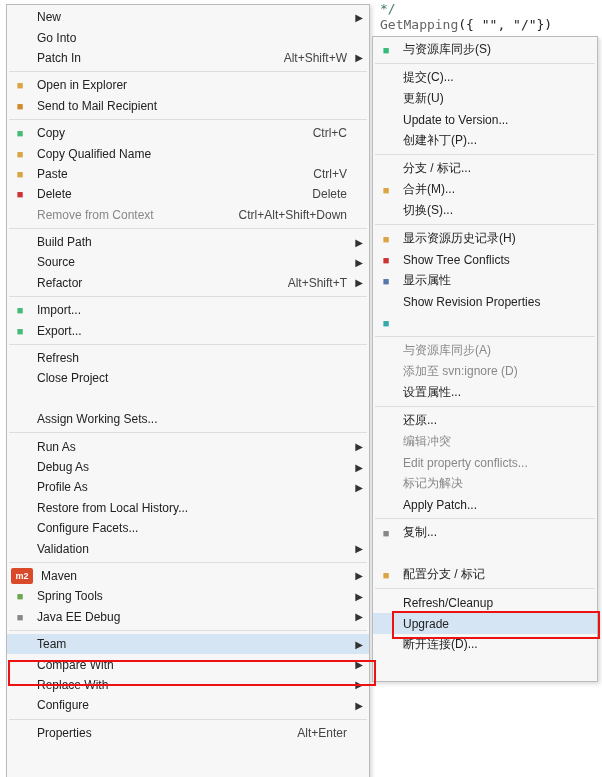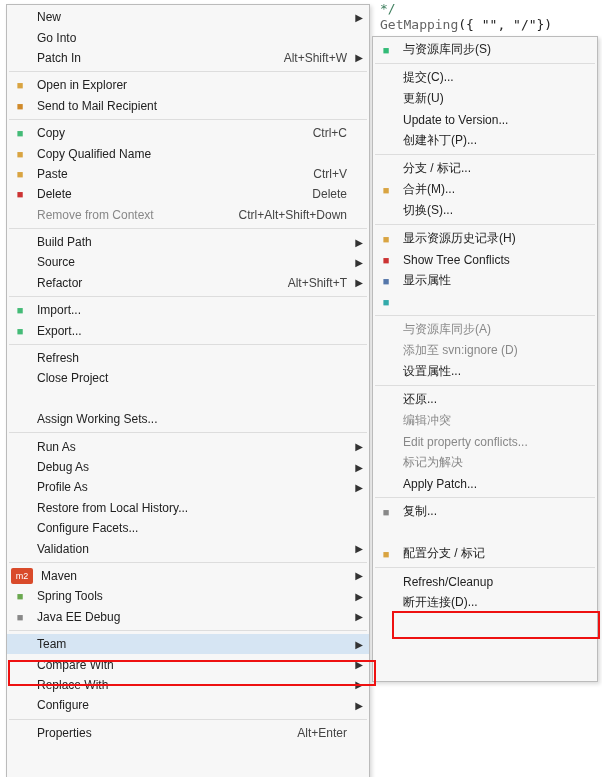--- a/index.html
+++ b/index.html
@@ -103,21 +103,21 @@
   .hl2 { top: 611px; left: 392px; width: 204px; height: 24px; }
   
   .ico-folder   { color:#d9a441; }
   .ico-mail     { color:#d08a2a; }
   .ico-copy     { color:#4b7; }
   .ico-copy2    { color:#d9a441; }
   .ico-paste    { color:#d9a441; }
   .ico-del      { color:#c33; }
   .ico-import   { color:#4b7; }
   .ico-export   { color:#4b7; }
-  .ico-m2       { background:#d94a2a;color:#fff;font-weight:normal;font-size:9px;border-radius:2px;padding:0 2px; }
+  .ico-m2       { background:#d94a2a;color:#fff;font-weight:bold;font-size:9px;border-radius:2px;padding:0 2px; }
   .ico-spring   { color:#6aa84f; }
   .ico-java     { color:#888; }
   .ico-sync     { color:#3b7; }
   .ico-merge    { color:#d9a441; }
   .ico-hist     { color:#d9a441; }
   .ico-tree     { color:#c33; }
   .ico-prop     { color:#57a; }
   .ico-graph    { color:#3aa; }
   .ico-cfg      { color:#d9a441; }
   .ico-copy3    { color:#888; }
@@ -370,20 +370,25 @@
       <span class="ic ico-tree">■</span>
       <span class="lbl">Show Tree Conflicts</span>
       <span class="arrow none">▶</span>
     </div>
     <div class="mi">
       <span class="ic ico-prop">■</span>
       <span class="lbl">显示属性</span>
       <span class="arrow none">▶</span>
     </div>
     <div class="mi">
+      <span class="ic "></span>
+      <span class="lbl">Show Revision Properties</span>
+      <span class="arrow none">▶</span>
+    </div>
+    <div class="mi">
       <span class="ic ico-graph">■</span>
       <span class="arrow none">▶</span>
     </div>
     <div class="sep"></div>
     <div class="mi dim">
       <span class="ic "></span>
       <span class="lbl">与资源库同步(A)</span>
       <span class="arrow none">▶</span>
     </div>
     <div class="mi dim">
@@ -434,20 +439,25 @@
     </div>
     <div class="mi">
       <span class="ic ico-cfg">■</span>
       <span class="lbl">配置分支 / 标记</span>
       <span class="arrow none">▶</span>
     </div>
     <div class="sep"></div>
     <div class="mi">
       <span class="ic "></span>
       <span class="lbl">Refresh/Cleanup</span>
+      <span class="arrow none">▶</span>
+    </div>
+    <div class="mi hov">
+      <span class="ic "></span>
+      <span class="lbl">Upgrade</span>
       <span class="arrow none">▶</span>
     </div>
     <div class="mi">
       <span class="ic "></span>
       <span class="lbl">断开连接(D)...</span>
       <span class="arrow none">▶</span>
     </div>
   </div>
 
 <div class="hl-box hl1"></div>

